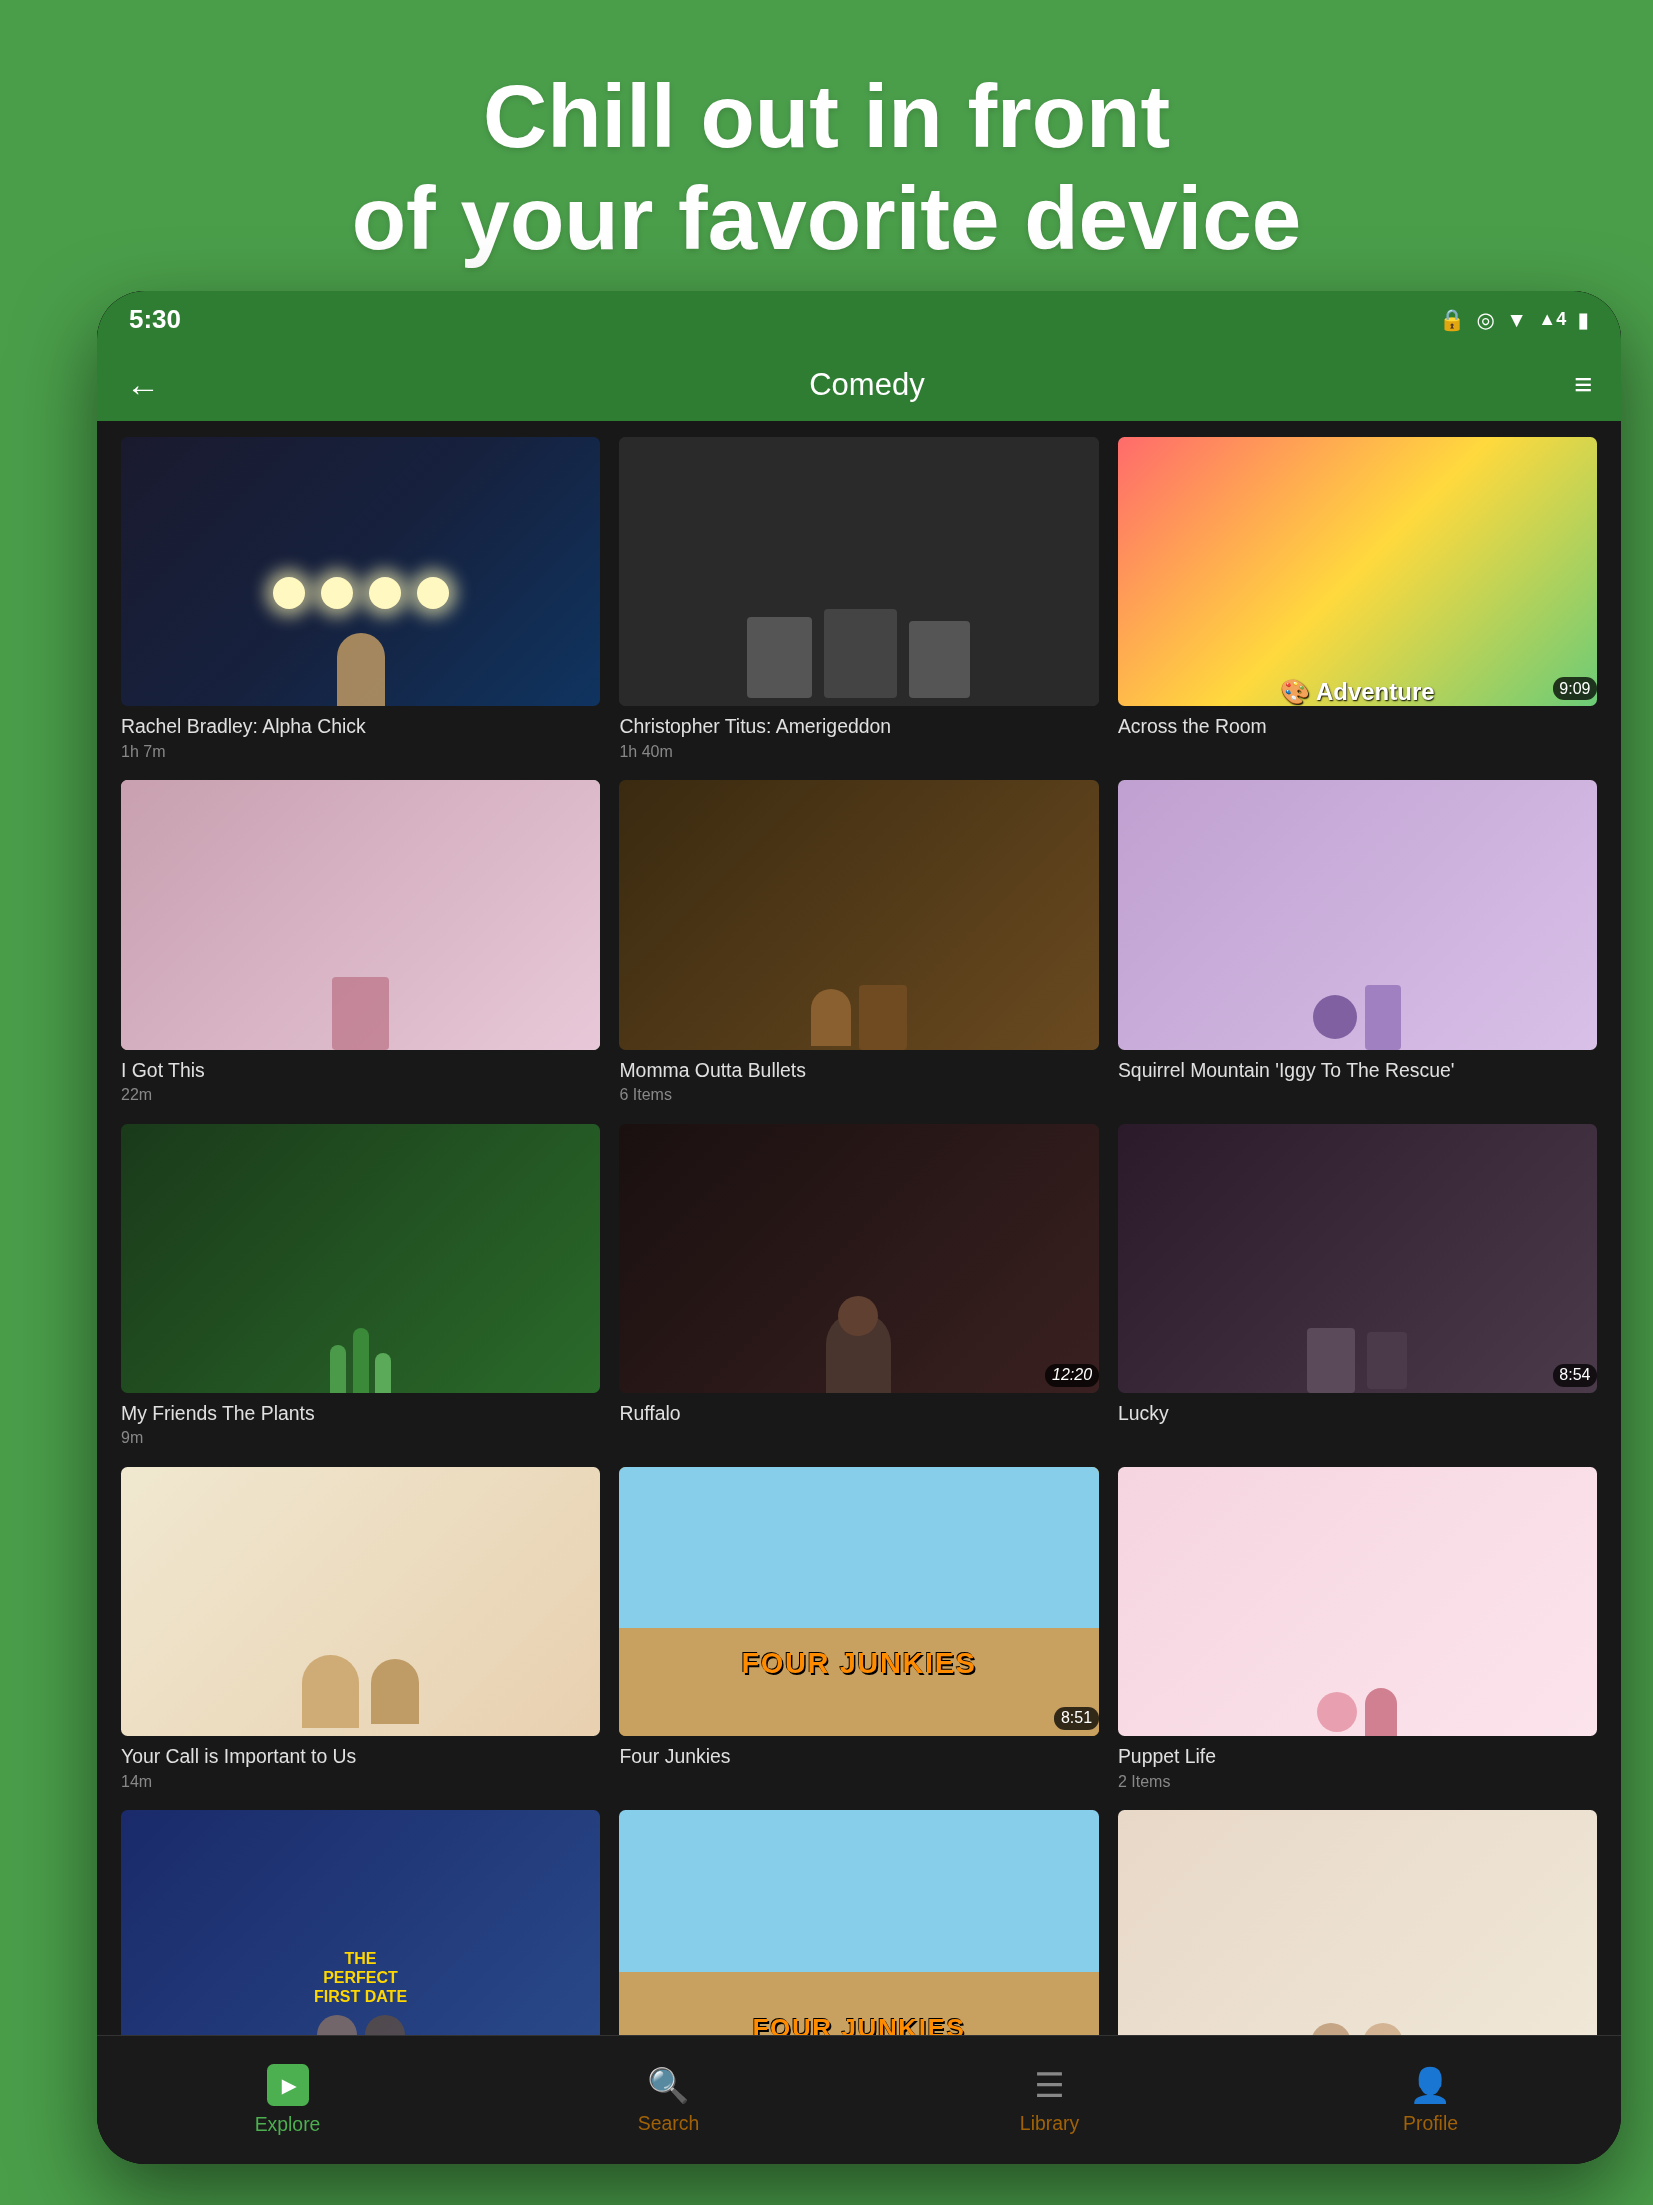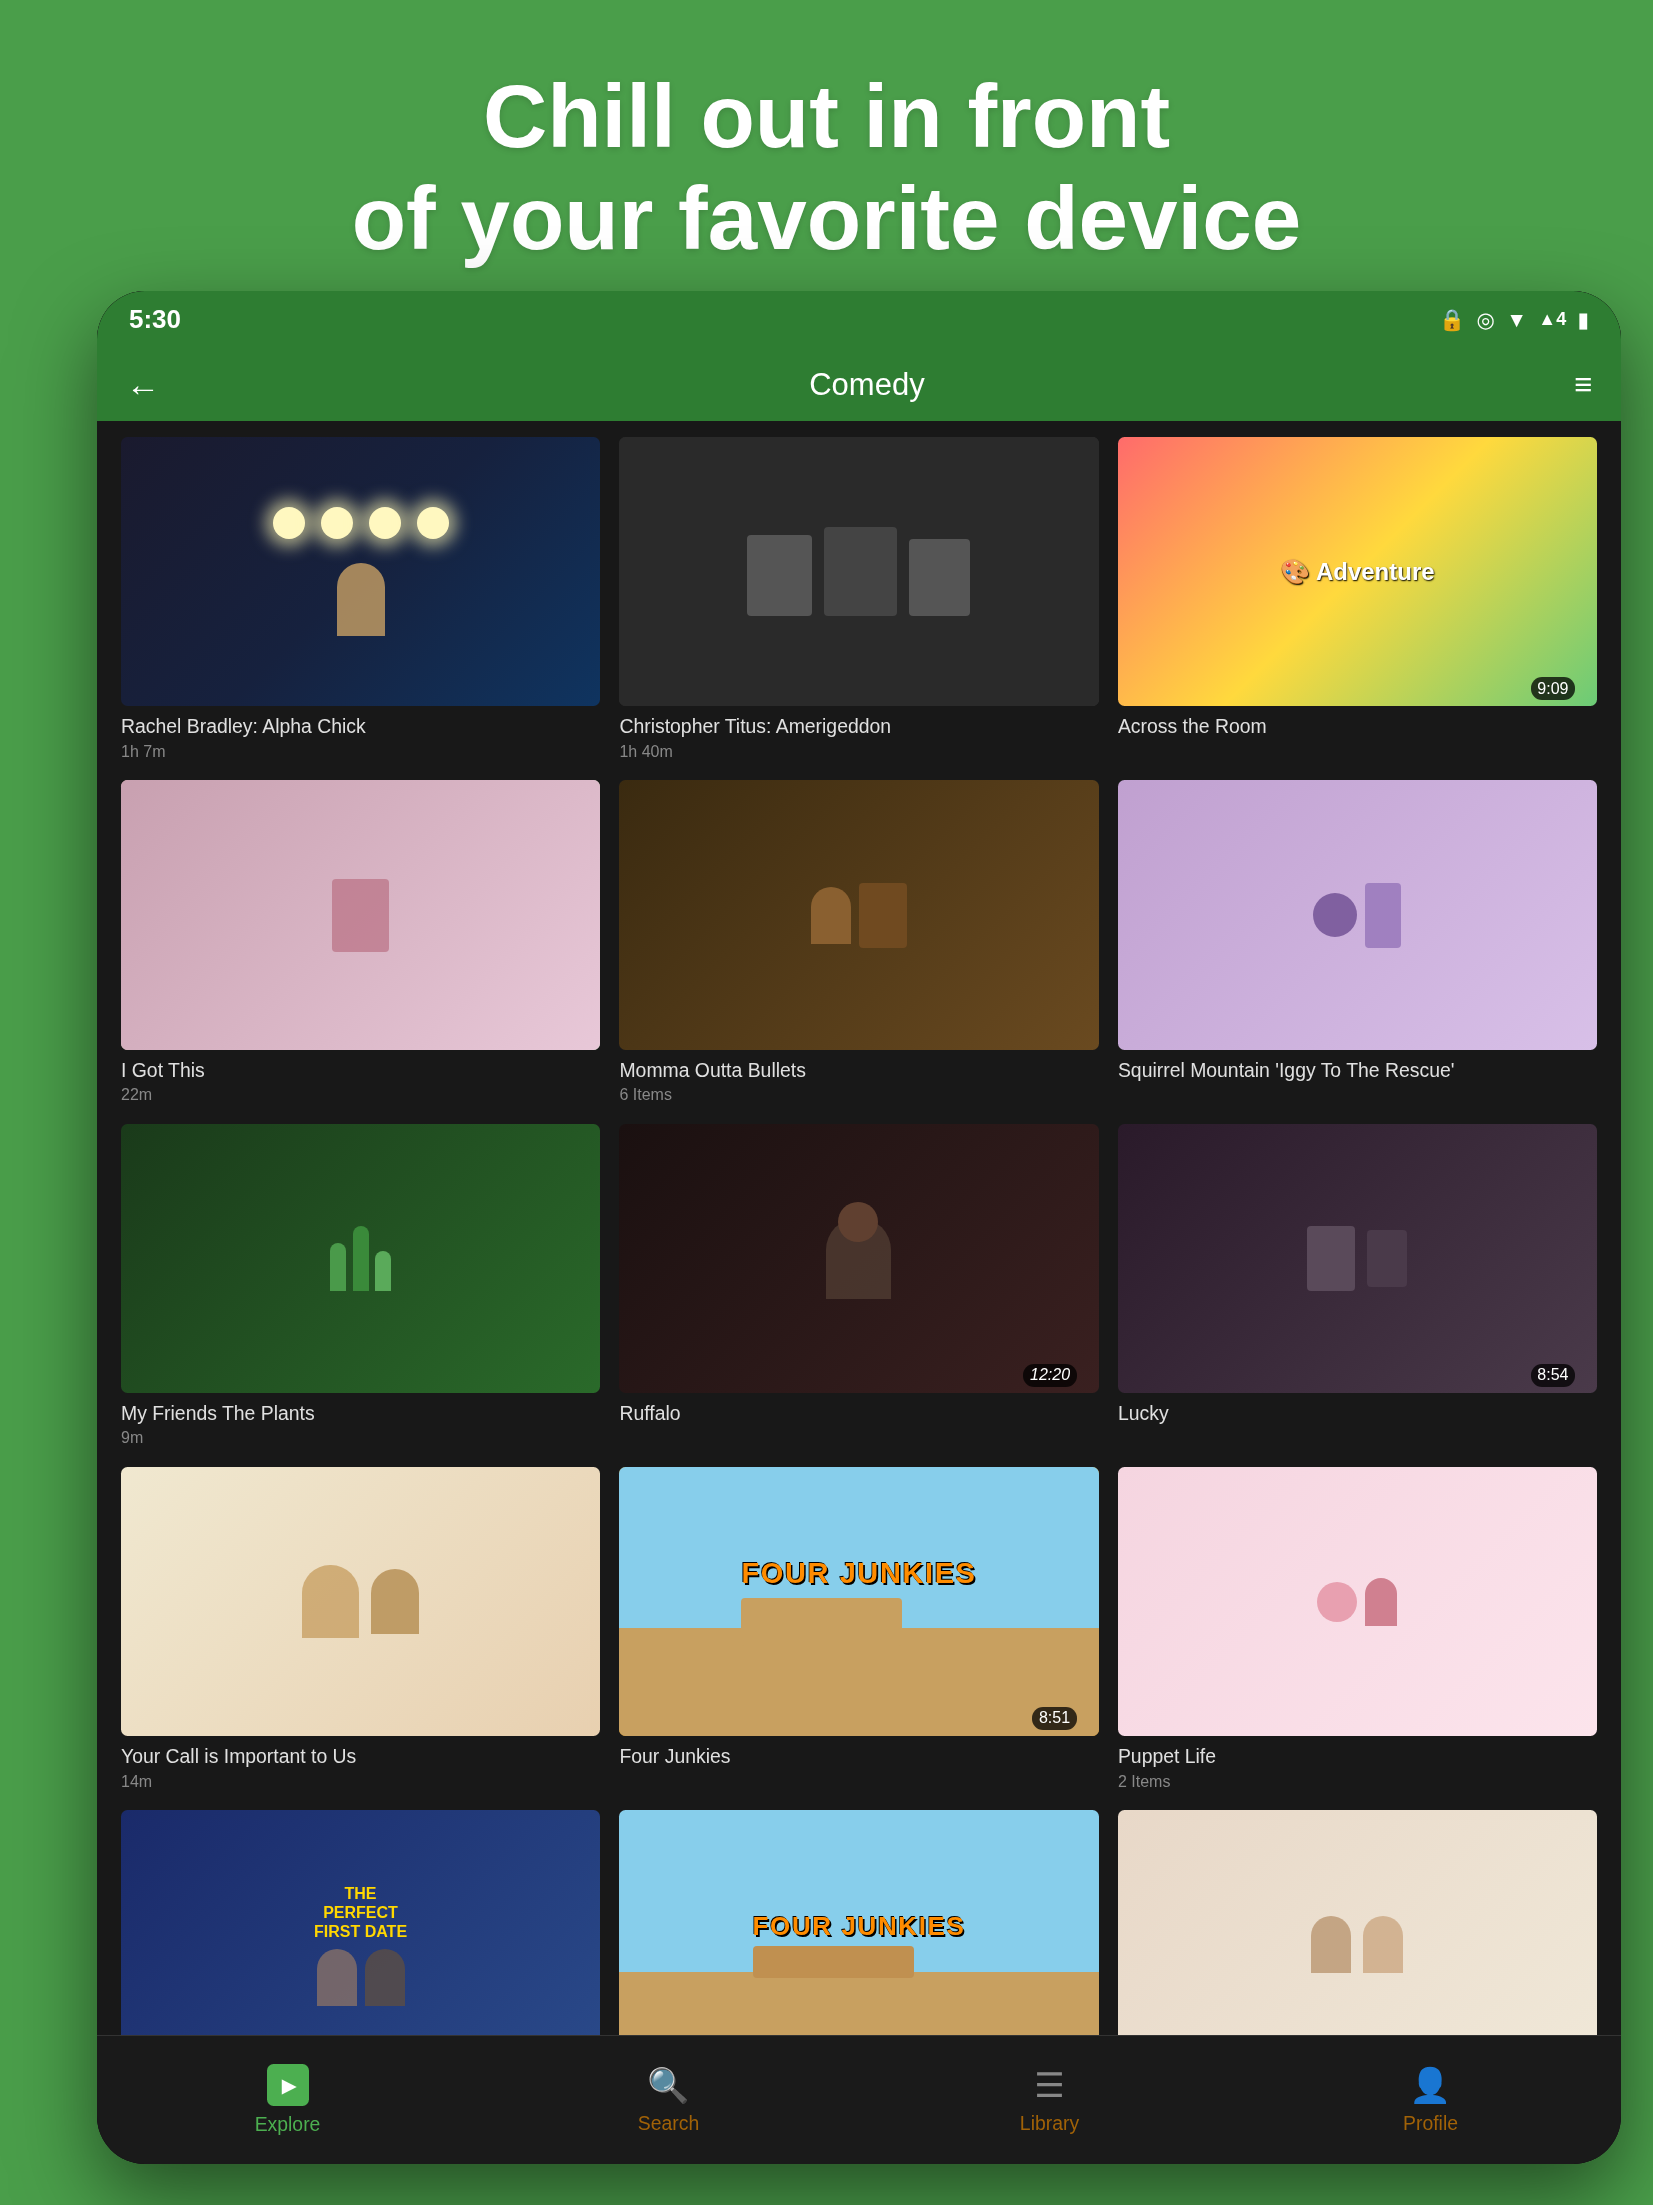--- a/index.html
+++ b/index.html
@@ -130,21 +130,21 @@
       aspect-ratio: 16/9;
       border-radius: 6.5px;
       overflow: hidden;
       position: relative;
       background: #333;
     }
 
     .duration-badge {
       position: absolute;
       bottom: 6.5px;
-      right: 22px;
+      right: 0;
       background: rgba(0,0,0,0.75);
       color: white;
       font-size: 16px;
       padding: 2.4px 6.5px;
       border-radius: 11px;
     }
 
     .card-title {
       color: #e0e0e0;
       font-size: 19.4px;
@@ -162,21 +162,21 @@
     .t1 { background: linear-gradient(135deg, #1a1a2e 0%, #16213e 50%, #0f3460 100%); }
     .t2 { background: linear-gradient(135deg, #2a2a2a 0%, #3a3a3a 100%); }
     .t3 { background: linear-gradient(135deg, #ff6b6b 0%, #ffd93d 50%, #6bcb77 100%); }
     .t4 { background: linear-gradient(135deg, #e8b4b8 0%, #b8e4b8 100%); }
 
     
     .thumb-content {
       width: 100%;
       height: 100%;
       display: flex;
-      align-items: center;
+      align-items: flex-end;
       justify-content: center;
       position: relative;
     }
     .dot {
       width: 32px;
       height: 32px;
       background: #fff8c0;
       border-radius: 50%;
       box-shadow: 0 0 16px 8px rgba(255, 248, 180, 0.6);
     }

